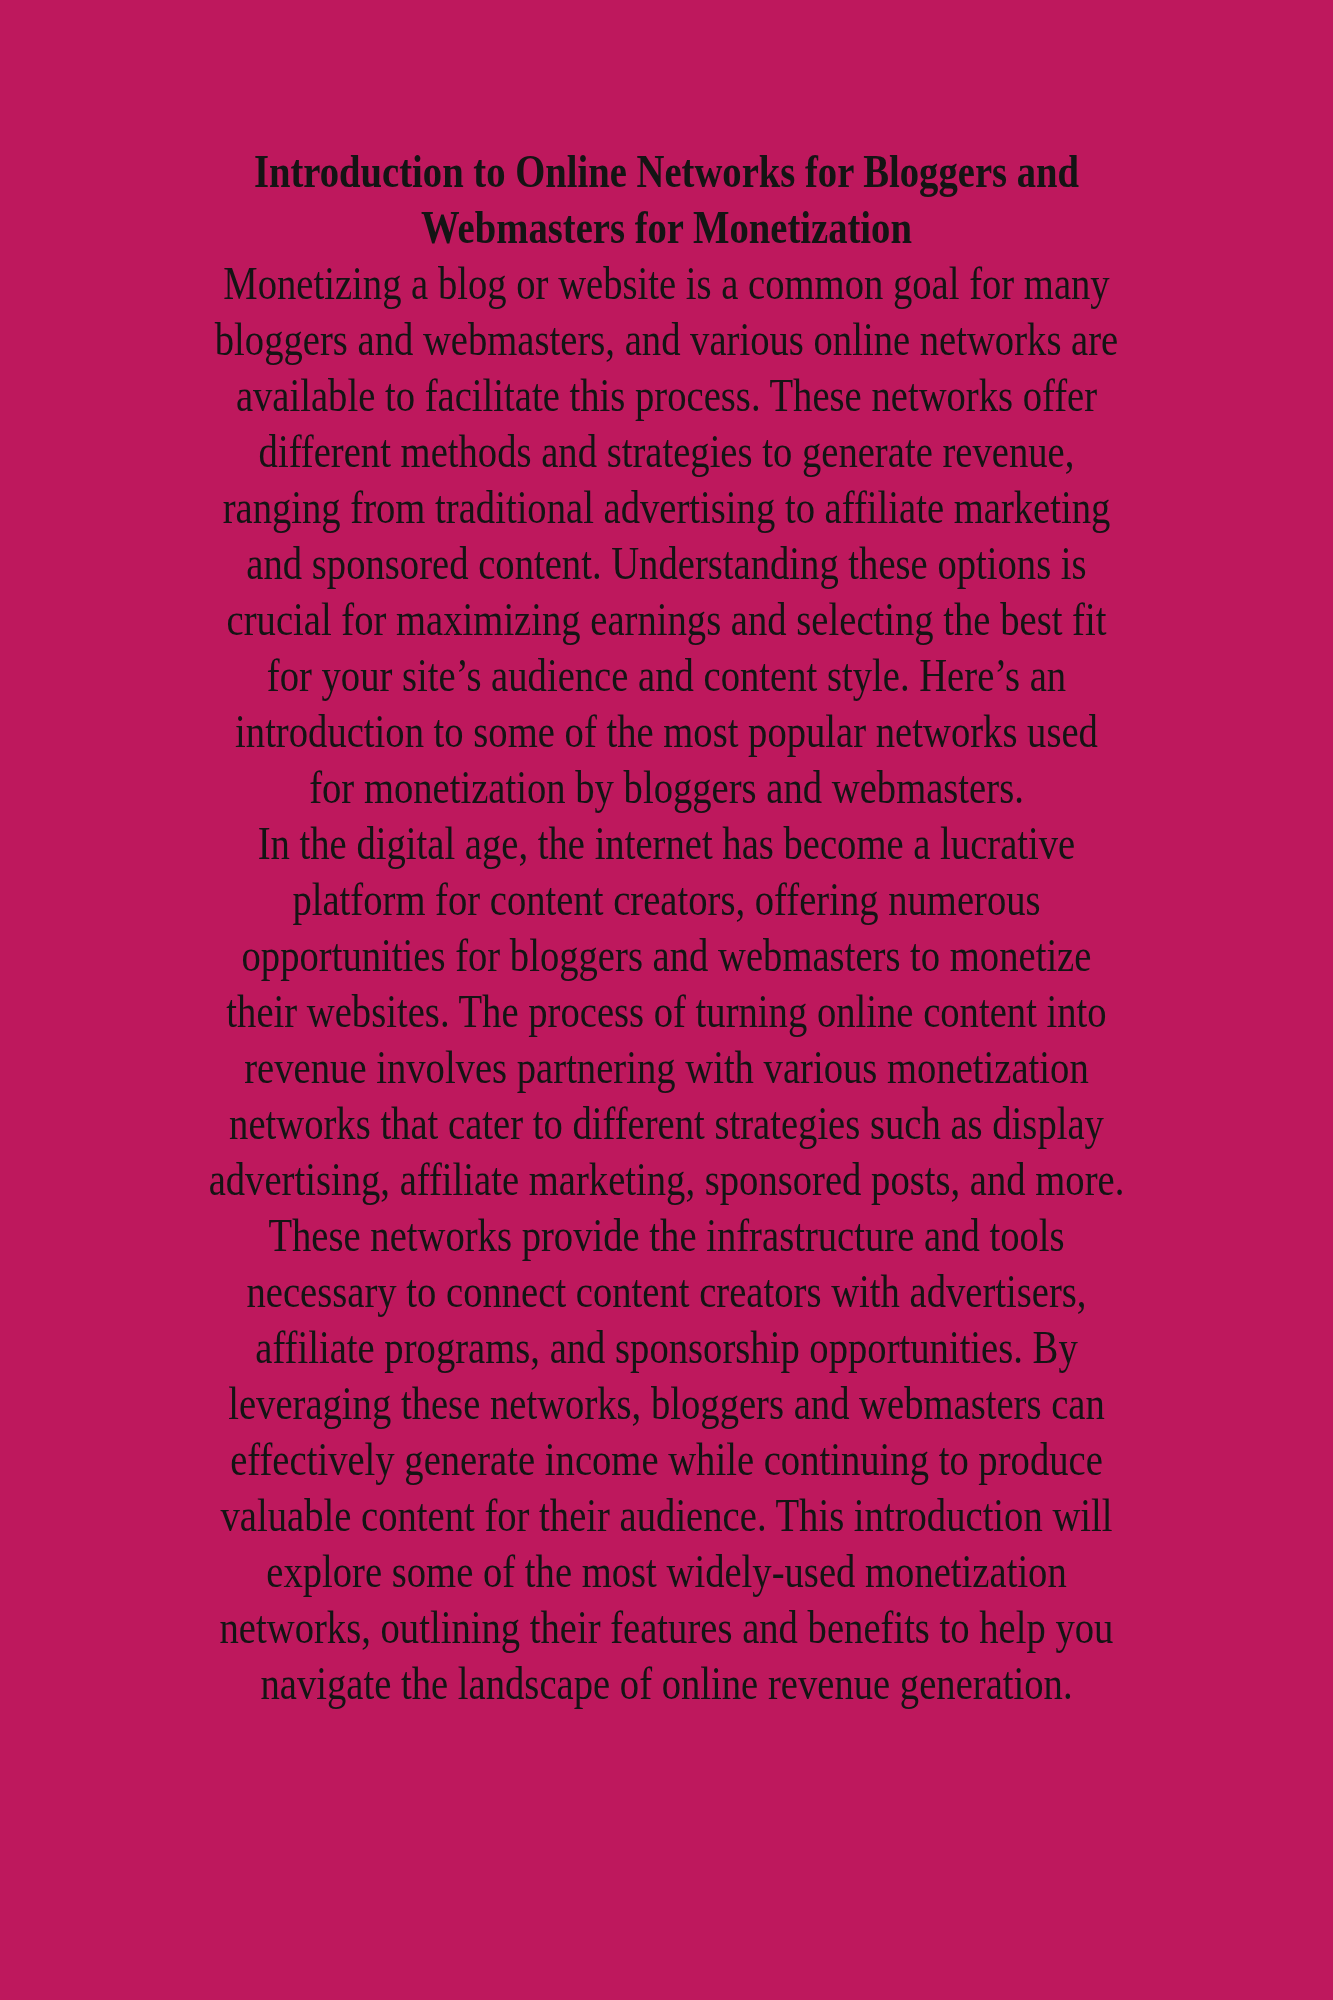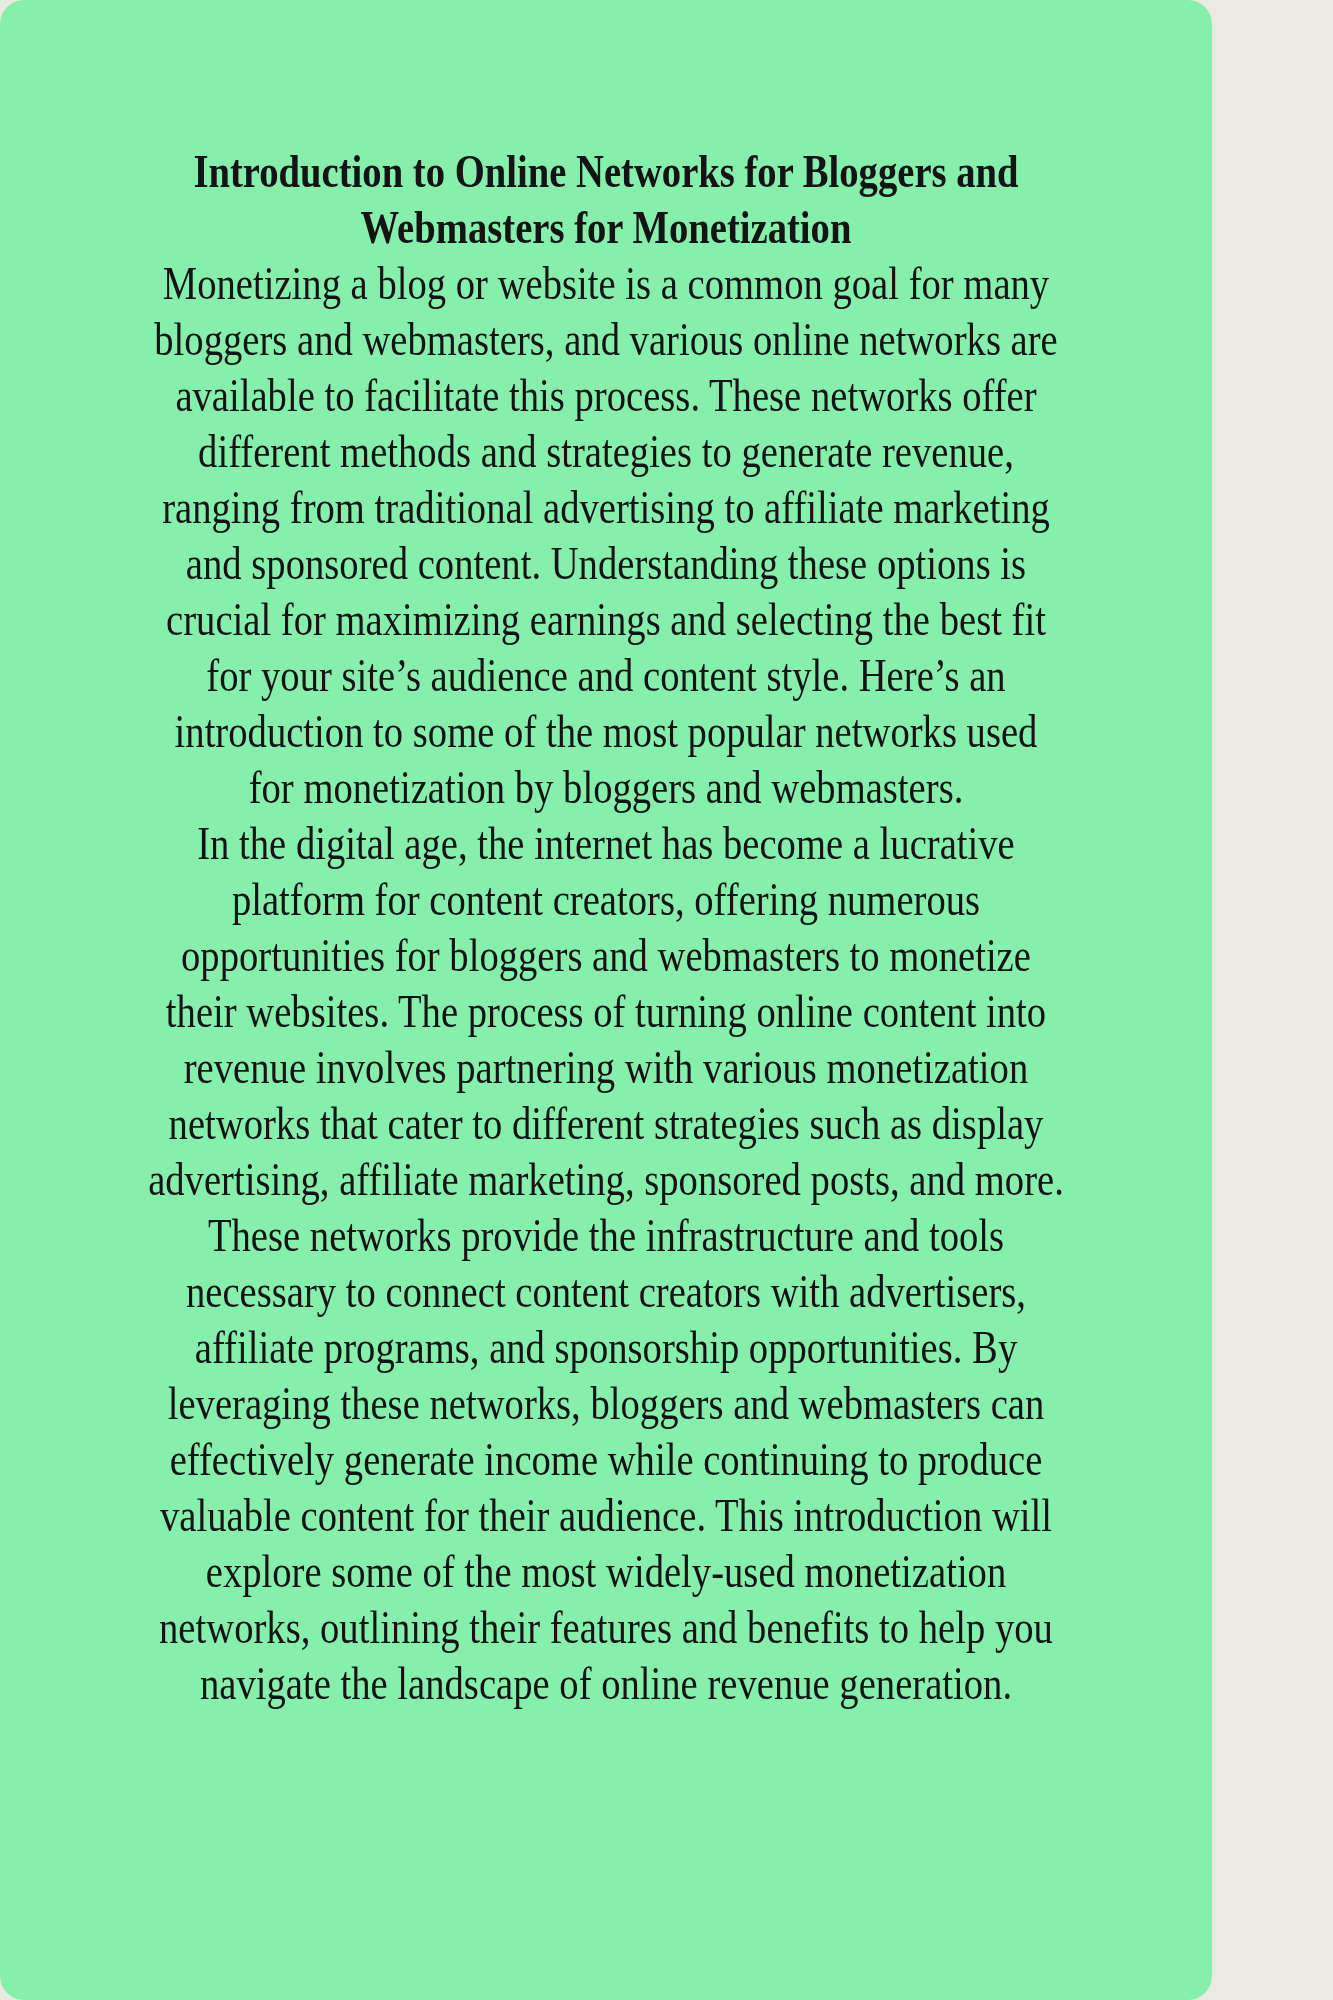--- a/index.html
+++ b/index.html
@@ -7,24 +7,23 @@
     padding: 0;
   }
   body {
     width: 1333px;
     height: 2000px;
     background: #eceadf;
     overflow: hidden;
   }
   .page {
     position: relative;
-    width: 1212px;
+    width: 1333px;
     height: 2000px;
-    background: #86efac;
-    border-radius: 24px;
+    background: #be185d;
   }
   .text-block {
     box-sizing: border-box;
     padding-top: 144px;
     width: 100%;
     text-align: center;
     font-family: "Liberation Serif", "DejaVu Serif", serif;
     font-size: 46px;
     line-height: 56px;
     color: #141414;

